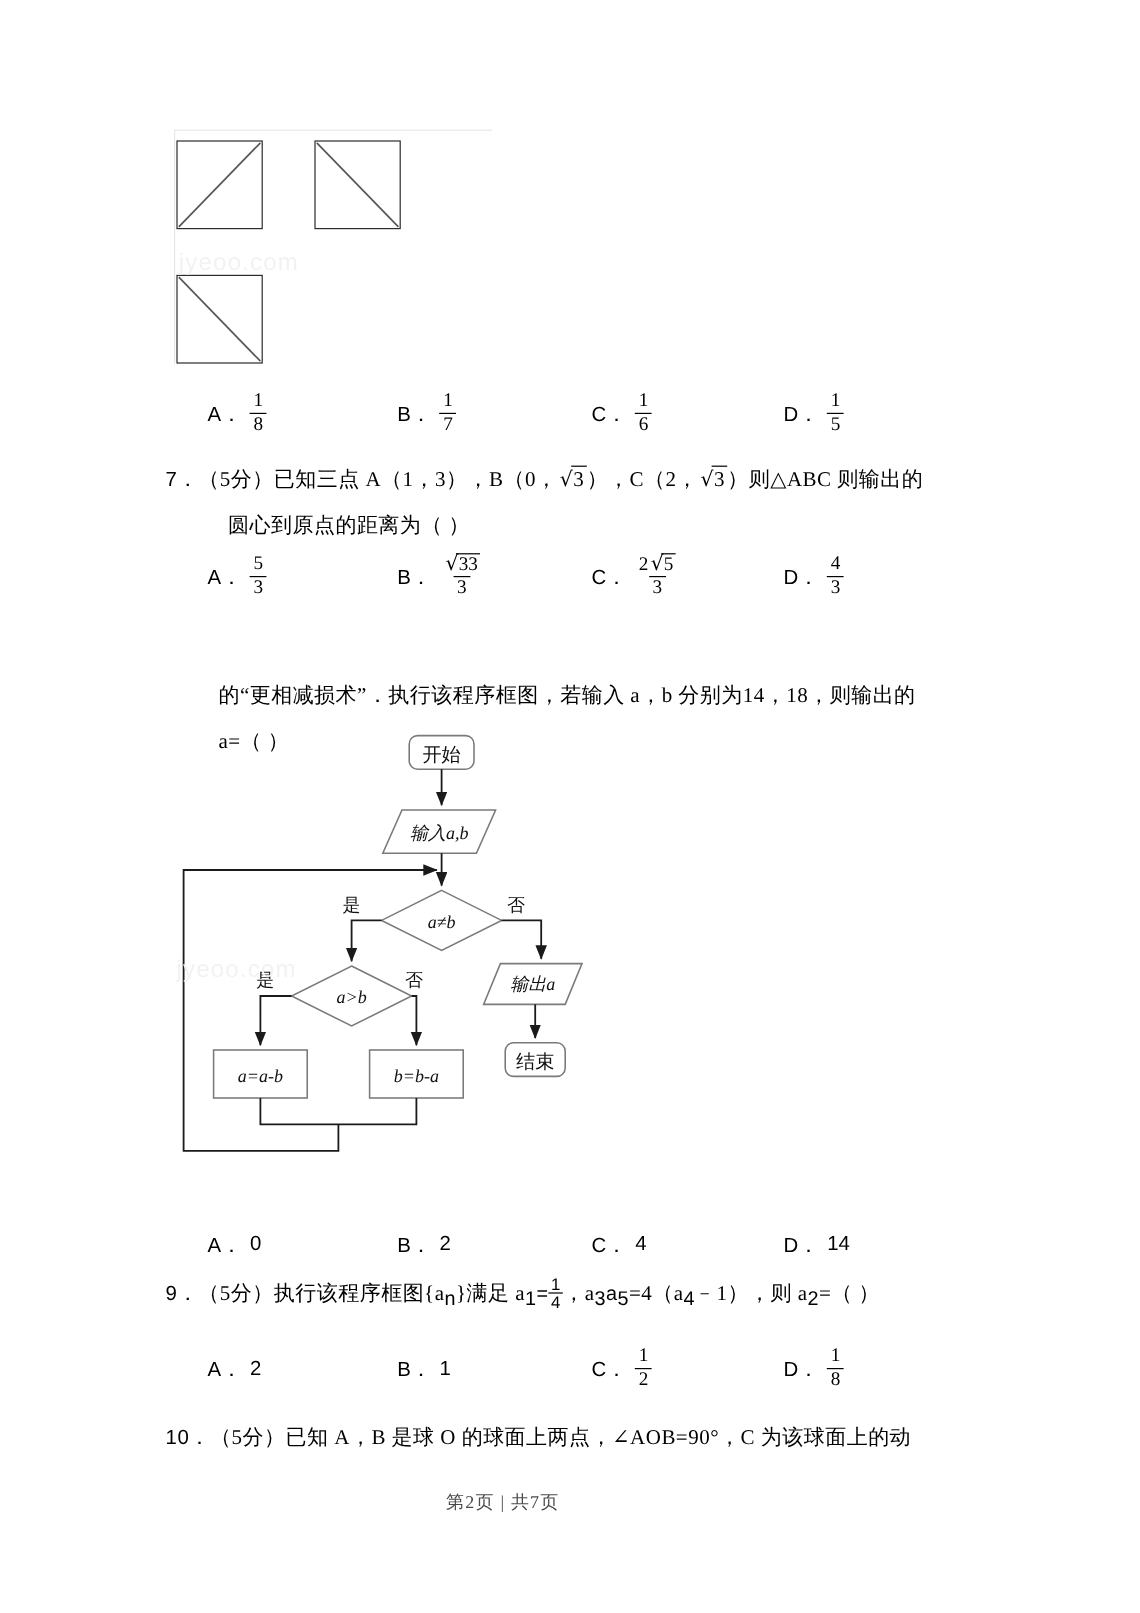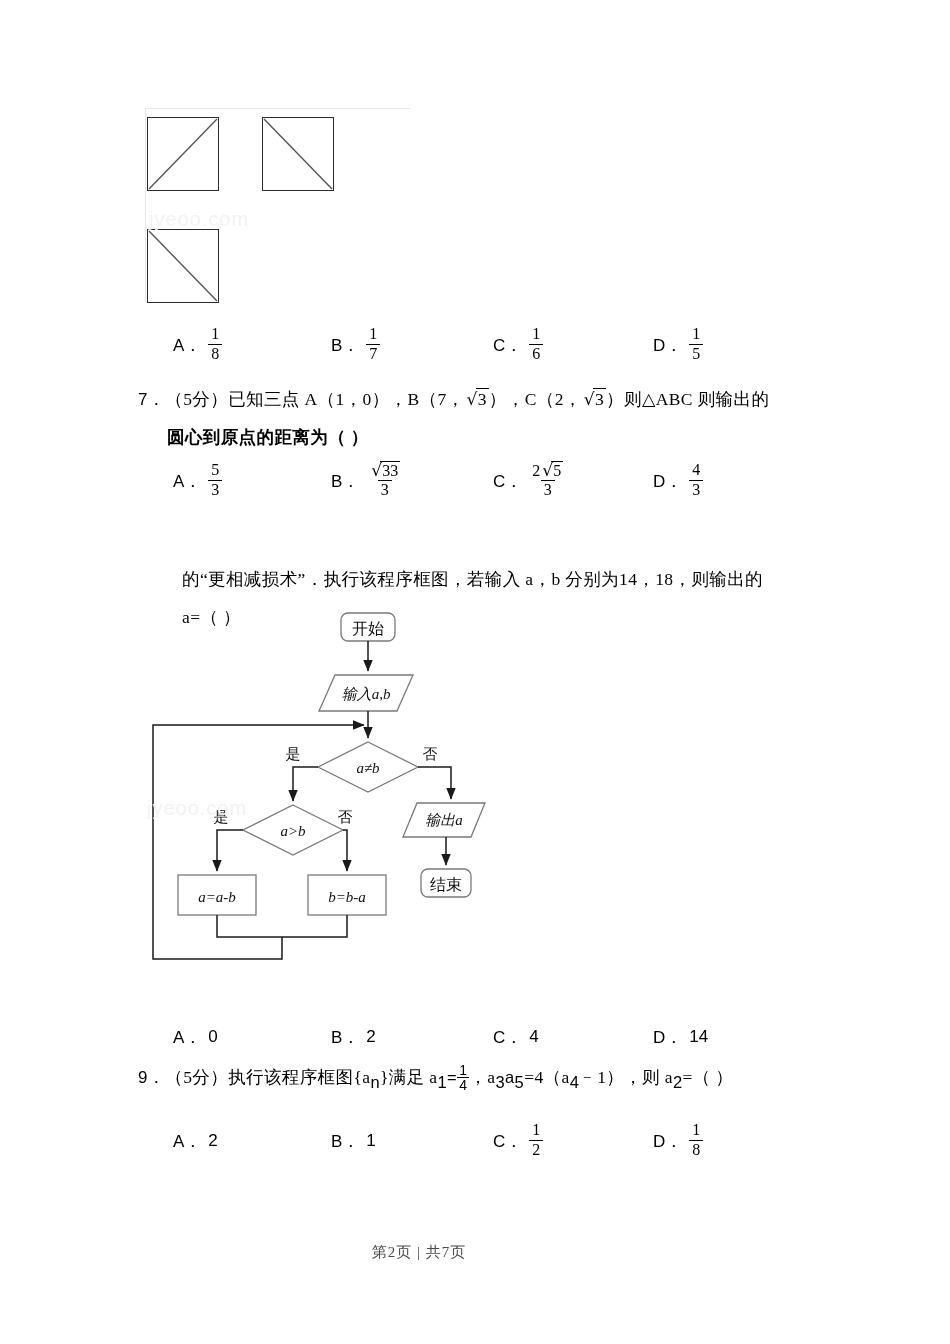--- a/index.html
+++ b/index.html
@@ -164,27 +164,27 @@
     <div class="opt" style="left:508px;">
       <span class="olab">D．</span>
       <span class="frac">
         <span class="num">1</span>
         <span class="den">5</span>
       </span>
     </div>
   </div>
 
   <div class="qtext" style="left:138px;top:380px;">
-    <span class="qnum">7．</span><span class="cn">（5分）</span><span class="cn">已知三点 A（1，0），B（7，</span><span class="radwrap">
+    <span class="qnum">7．</span><span class="cn">（5分）</span><span class="cn">已知三点 A（1，3），B（0，</span><span class="radwrap">
         <span class="rad"><span class="sign">√</span><span class="body">3</span></span>
       </span><span class="cn">），C（2，</span><span class="radwrap">
         <span class="rad"><span class="sign">√</span><span class="body">3</span></span>
       </span><span class="cn">）则△ABC 则输出的</span>
   </div>
-  <div class="qtext cn" style="left:167px;top:418px;font-weight:bold;">圆心到原点的距离为（      ）</div>
+  <div class="qtext cn" style="left:190px;top:418px;">圆心到原点的距离为（      ）</div>
 
   <div class="optrow" style="left:145px;top:458px;">
     <div class="opt" style="left:28px;">
       <span class="olab">A．</span>
       <span class="frac">
         <span class="num">5</span>
         <span class="den">3</span>
       </span>
     </div>
     <div class="opt" style="left:186px;">
@@ -320,16 +320,19 @@
     </div>
     <div class="opt" style="left:508px;">
       <span class="olab">D．</span>
       <span class="frac">
         <span class="num">1</span>
         <span class="den">8</span>
       </span>
     </div>
   </div>
 
+  <div class="qtext" style="left:138px;top:1178px;">
+    <span class="qnum">10．</span><span class="cn">（5分）</span><span class="cn">已知 A，B 是球 O 的球面上两点，∠AOB=90°，C 为该球面上的动</span>
+  </div>
 
   <div class="footer">第2页 | 共7页</div>
 
 </div>
 
 </body></html>

